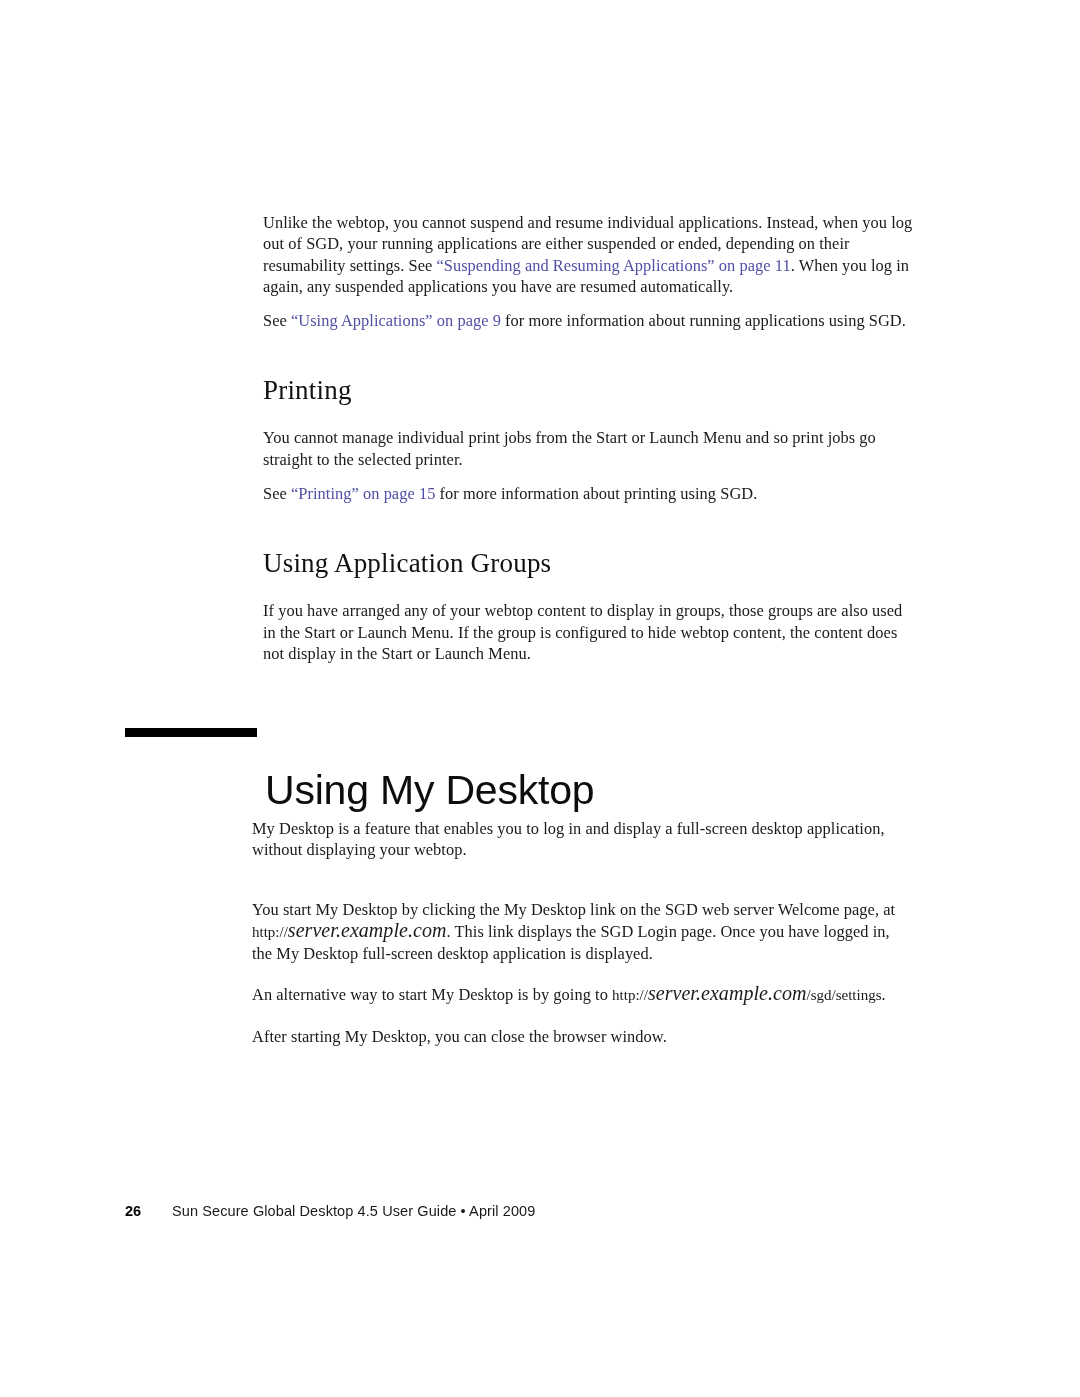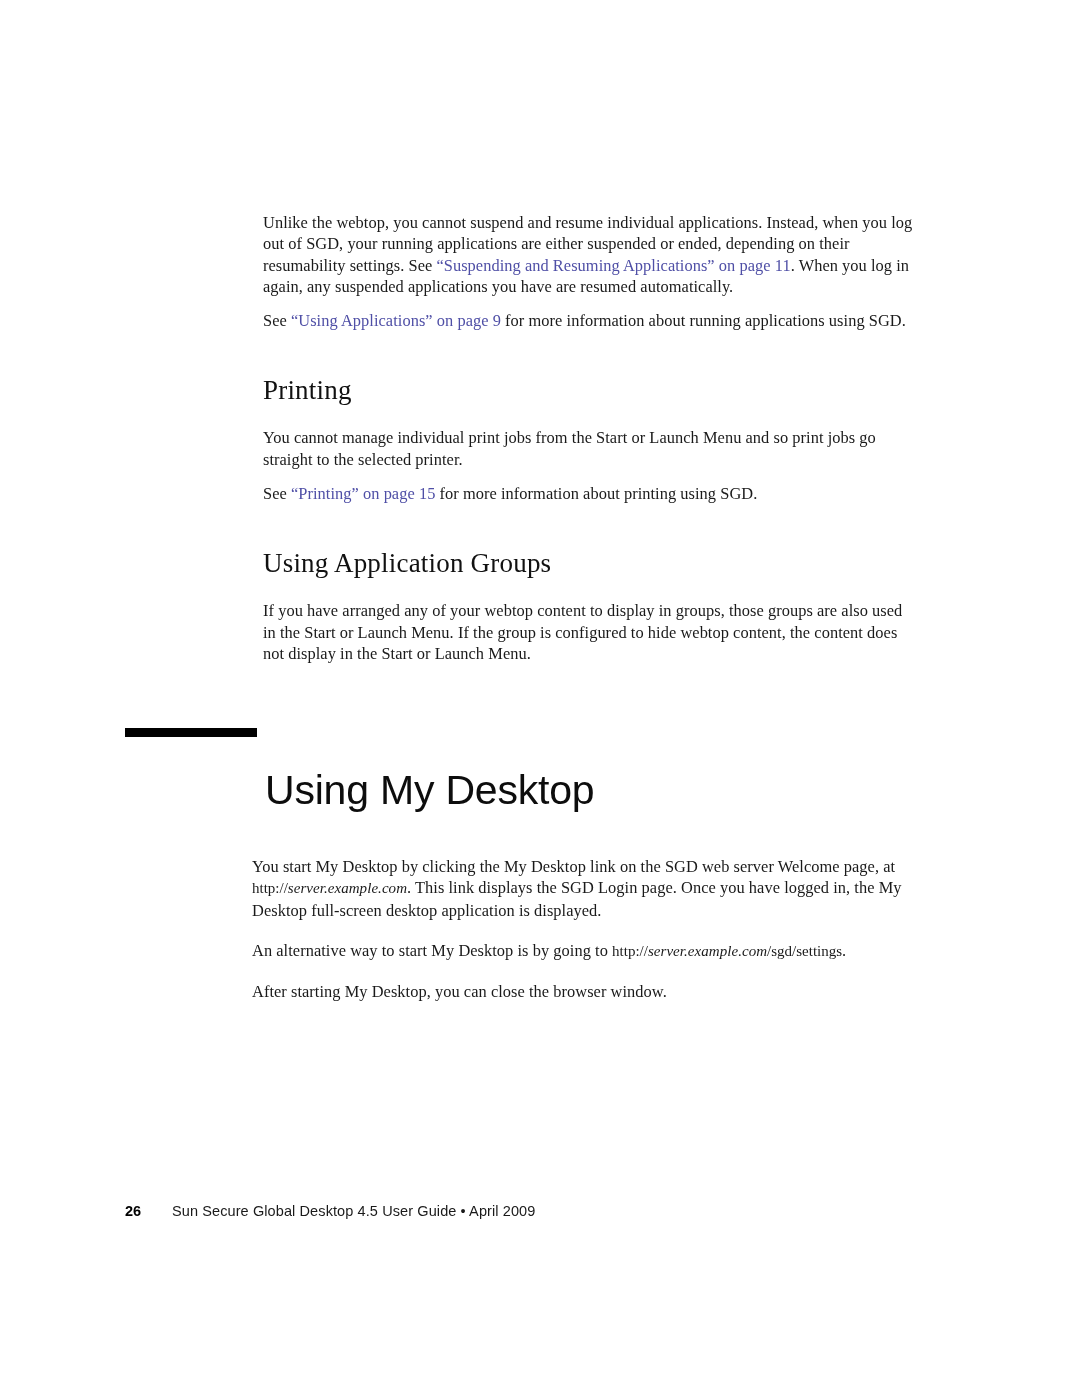--- a/index.html
+++ b/index.html
@@ -52,21 +52,21 @@
 
   
   .mono {
     font-family: Liberation Serif, serif;
     font-size: 15px;
     letter-spacing: 0px;
   }
   .ital {
     font-family: "Liberation Serif", serif;
     font-style: italic;
-    font-size: 15px;
+    font-size: 20px;
   }
 
   
   h2.sect {
     margin: 0;
     font-family: "Liberation Serif", serif;
     font-weight: normal;
     font-size: 27px;
     line-height: 30px;
     color: #111111;
@@ -161,20 +161,21 @@
 
     <p class="body">If you have arranged any of your webtop content to display in groups, those groups are also used in the Start or Launch Menu. If the group is configured to hide webtop content, the content does not display in the Start or Launch Menu.</p>
   </div>
 
   <div class="chapter-rule"></div>
 
   <h1 class="chapter">Using My Desktop</h1>
 
   <div class="chapter-body">
 
+    <p class="body">My Desktop is a feature that enables you to log in and display a full-screen desktop application, without displaying your webtop.</p>
 
     <div class="gap-md"></div>
 
 
     <div class="gap-md"></div>
 
     <p class="body"><span>You start My Desktop by clicking the My Desktop link on the SGD web server Welcome page, at </span><span class="mono">http://</span><span class="ital">server.example.com</span><span>. This link displays the SGD Login page. Once you have logged in, the My Desktop full-screen desktop application is displayed.</span></p>
 
     <div class="gap-md"></div>
 

